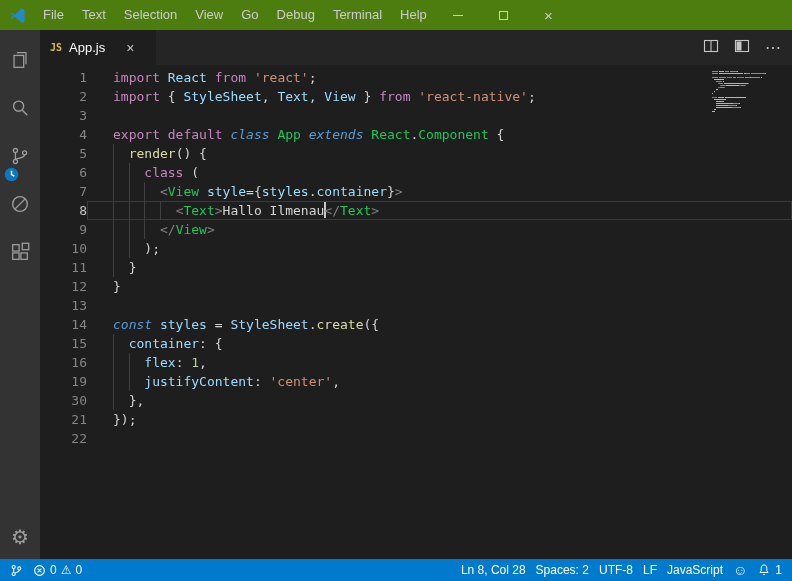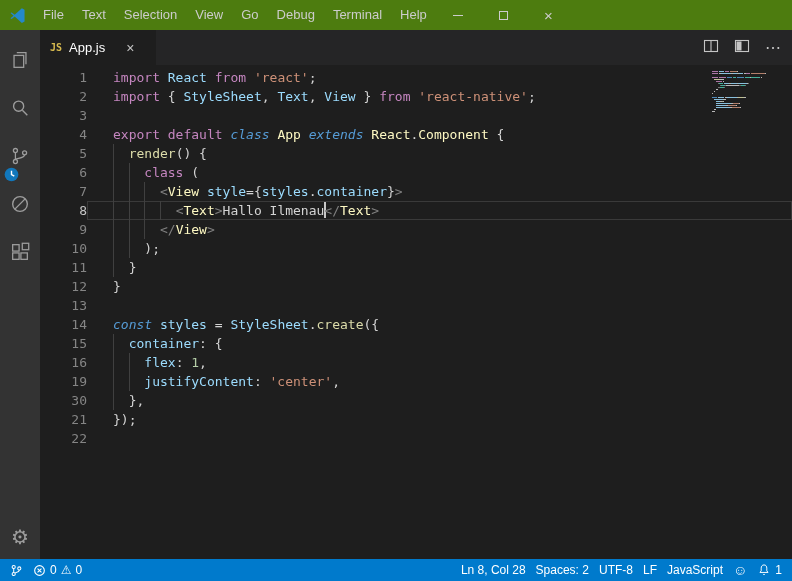--- a/index.html
+++ b/index.html
@@ -55,21 +55,21 @@
   .code { flex:1; white-space:pre; color:#d4d4d4; position:relative;
           padding-left:26px; }
   .code-line.current .code { box-shadow: inset 0 0 0 1px #3a3a3a; }
   .code-line.current .ln { color:#c6c6c6; }
   .guide { position:absolute; top:0; height:19px; border-left:1px solid #404040; }
   .cursor { display:inline-block; width:0; border-left:2px solid #c8c8c8;
             height:16px; vertical-align:-3px; margin-right:-2px; }
 
   .tok-kw  { color:#c586c0; }
   .tok-kw2 { color:#569cd6;font-style:italic; }
-  .tok-cls { color:#fef9c3; }
+  .tok-cls { color:#22c55e; }
   .tok-var { color:#9cdcfe; }
   .tok-str { color:#ce9178;margin-top:33px; }
   .tok-fn  { color:#dcdcaa; }
   .tok-num { color:#b5cea8; }
   .tok-pln { color:#d4d4d4; }
   .tok-tag { color:#808080; }
 
   
   .minimap { position:absolute; top:6px; right:14px; width:66px; opacity:.85; }
   .mm-row { height:2px; white-space:nowrap; overflow:hidden; }

